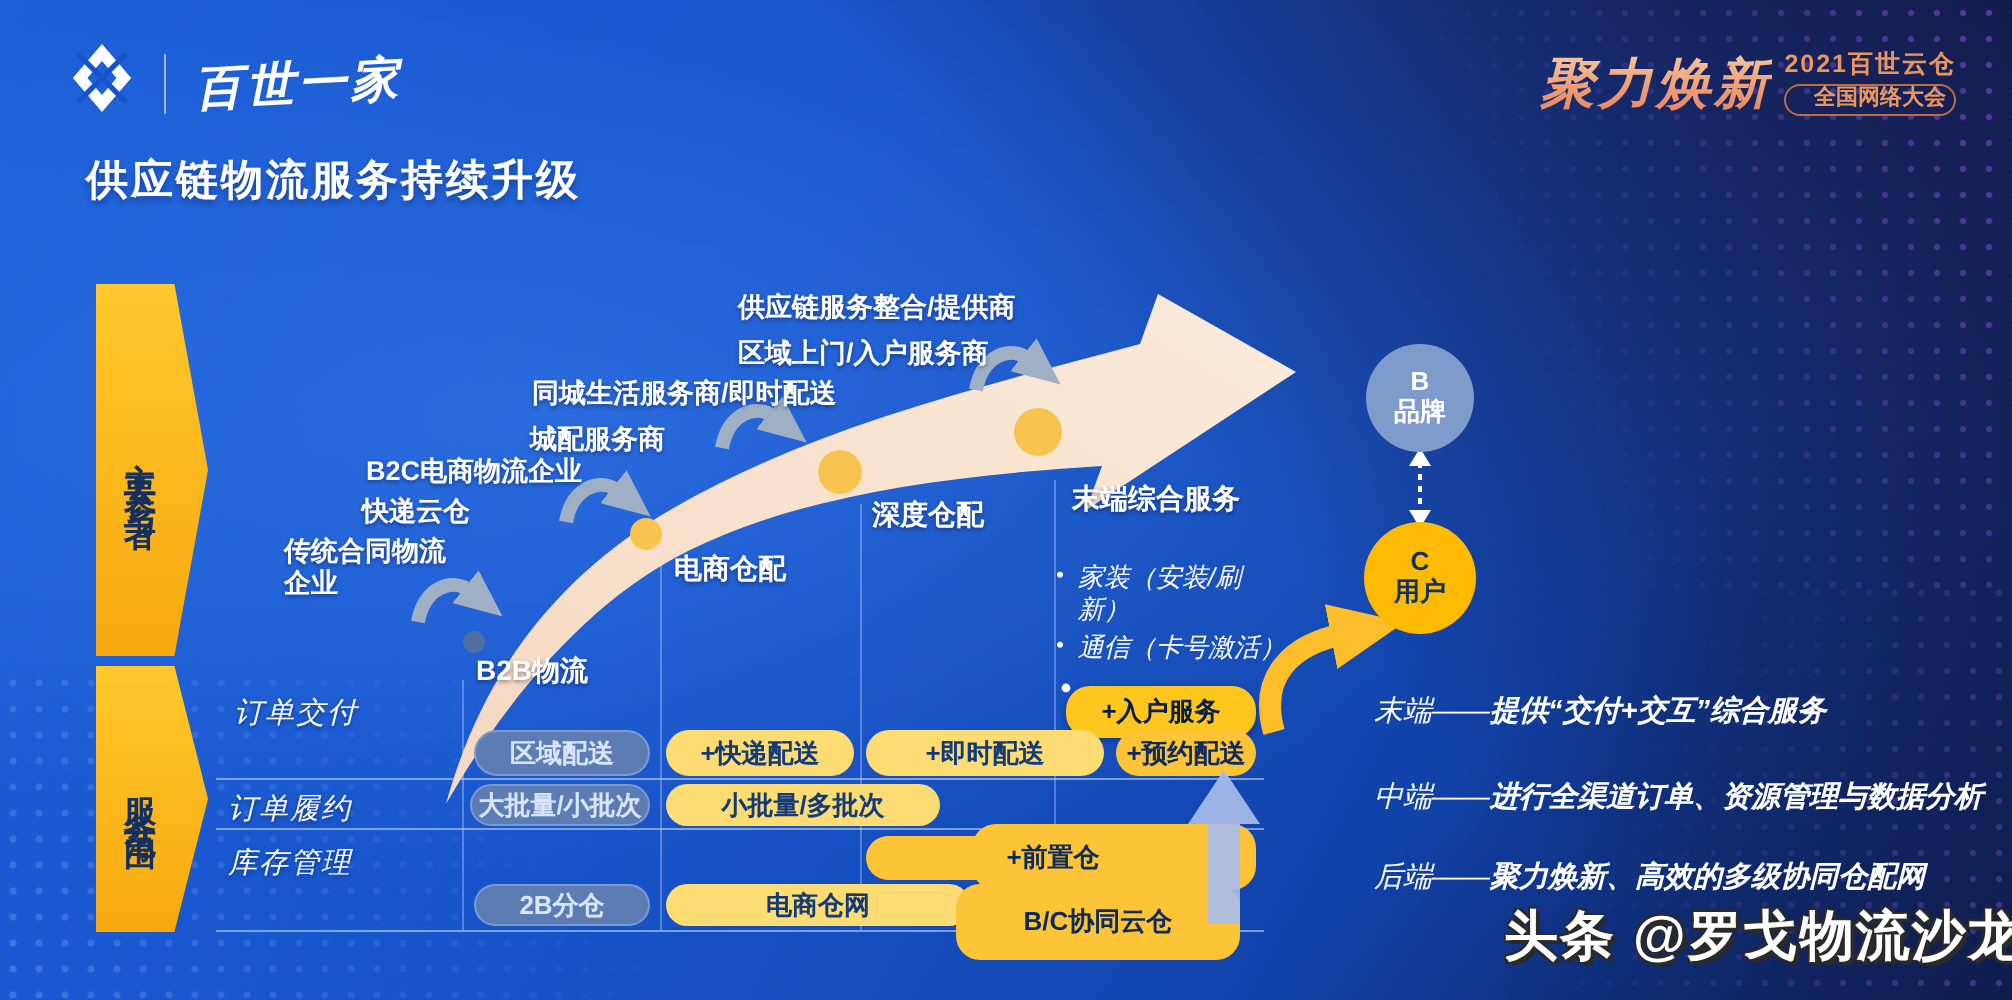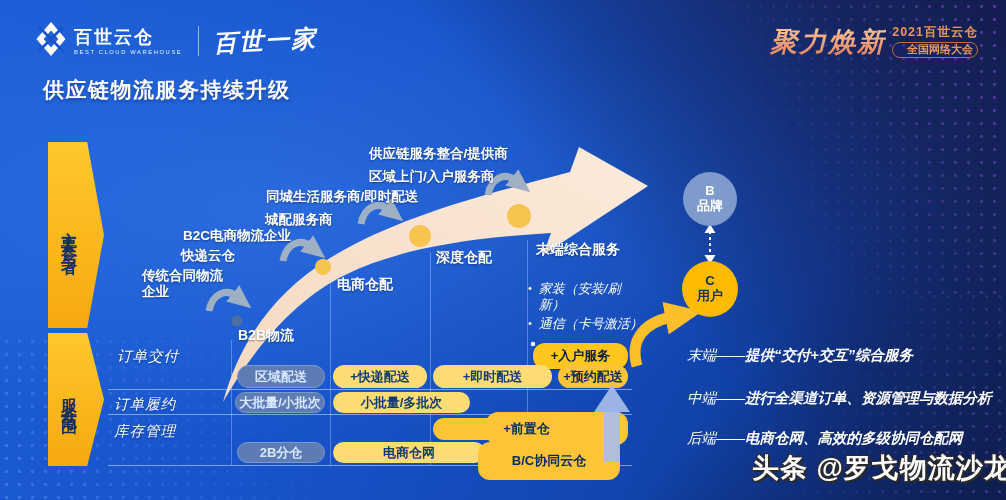--- a/index.html
+++ b/index.html
@@ -114,24 +114,20 @@
   <div class="dots dots-bl"></div>
 
   <div class="logo-wrap">
     <span>
       <svg width="30" height="34" viewBox="0 0 24 28">
         <path d="M12,0 L24,14 L12,28 L0,14 Z M12,7 L18,14 L12,21 L6,14 Z" fill="#ffffff" fill-rule="evenodd"></path>
         <rect x="10.9" y="0" width="2.2" height="28" fill="#1754cb" transform="rotate(45 12 14)"></rect>
         <rect x="10.9" y="0" width="2.2" height="28" fill="#1754cb" transform="rotate(-45 12 14)"></rect>
       </svg>
     </span>
-    <span class="logo-text">
-      <div class="logo-name">百世云仓</div>
-      <div class="logo-sub">BEST CLOUD WAREHOUSE</div>
-    </span>
     <span class="logo-div"></span>
     <span class="logo-sig">百世一家</span>
   </div>
 
   <div class="badge">
     <span class="slogan">聚力焕新</span>
     <span class="badge-col">
       <div class="badge-year">2021百世云仓</div>
       <div class="badge-event">全国网络大会</div>
     </span>
@@ -242,18 +238,18 @@
     <span>用户</span>
   </div>
 
   <div class="anno" style="top:346px;">
     <span class="pre">末端——</span><span class="txt">提供“交付+交互”综合服务</span>
   </div>
   <div class="anno" style="top:389px;">
     <span class="pre">中端——</span><span class="txt">进行全渠道订单、资源管理与数据分析</span>
   </div>
   <div class="anno" style="top:429px;">
-    <span class="pre">后端——</span><span class="txt">电商仓网、高效的多级协同仓配网</span>
+    <span class="pre">后端——</span><span class="txt">聚力焕新、高效的多级协同仓配网</span>
   </div>
 
   <div class="mark">头条 @罗戈物流沙龙</div>
 
 </div>
 
 </body></html>

